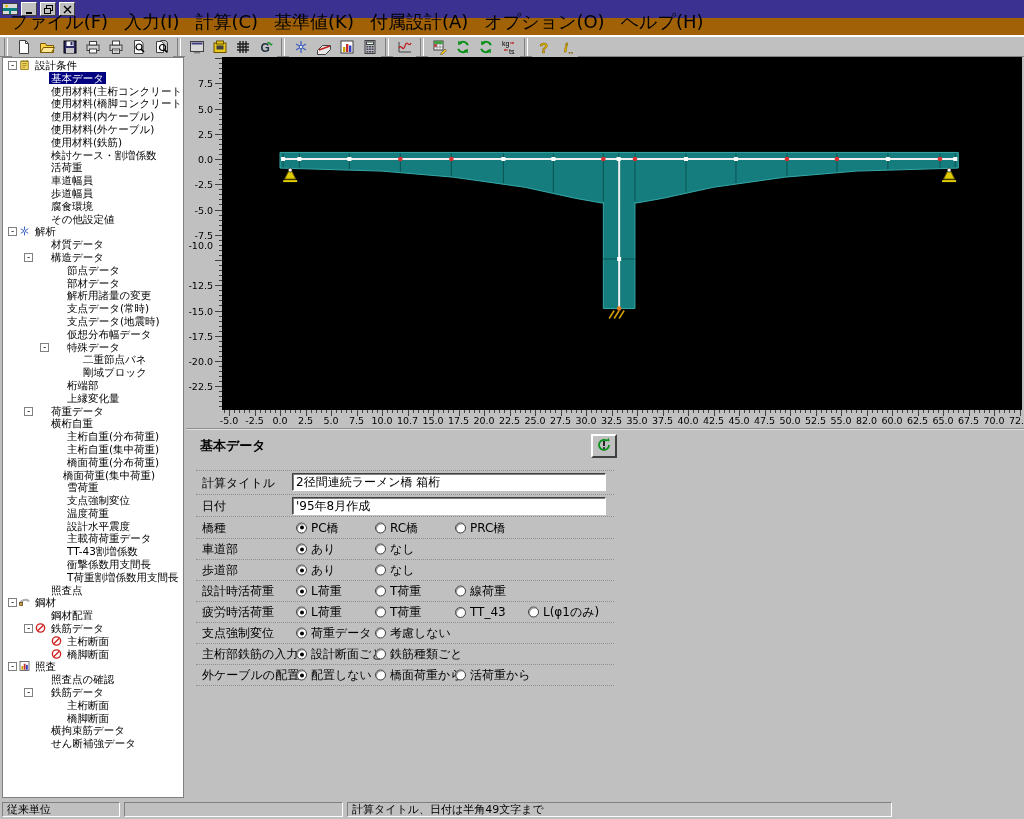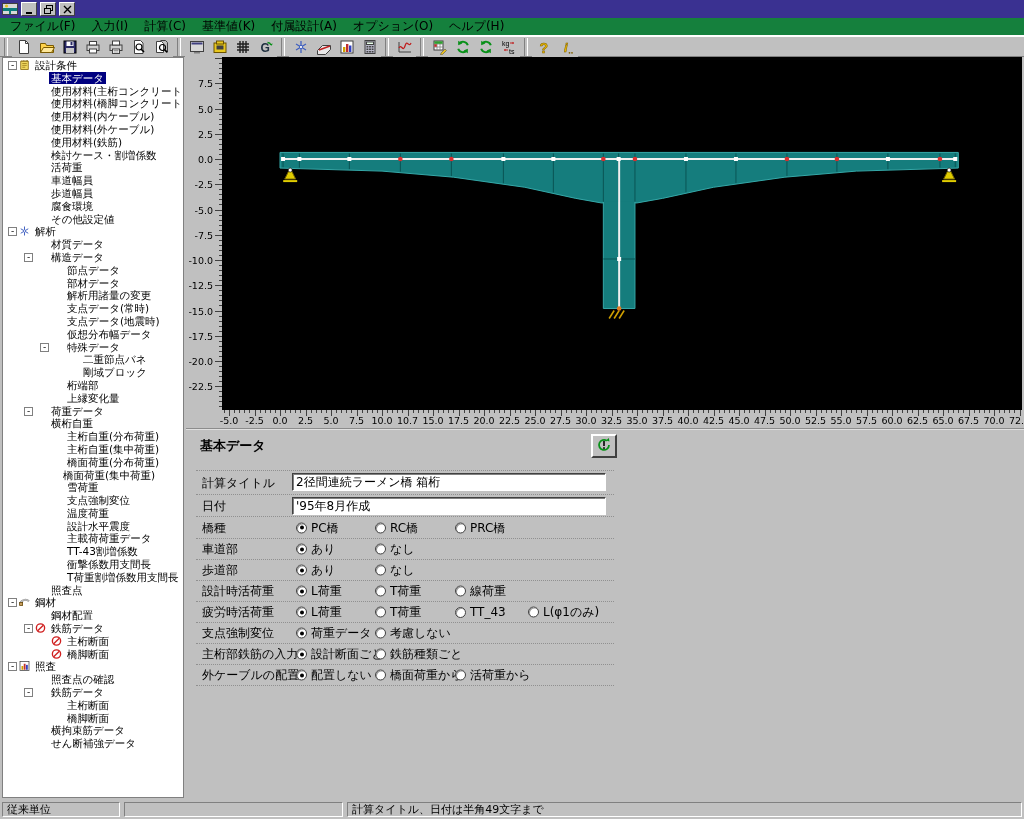--- a/index.html
+++ b/index.html
@@ -6,22 +6,22 @@
     font-family:"DejaVu Sans",sans-serif;background:#c0c0c0;position:relative}
   
   .titlebar{position:absolute;left:0;top:0;width:1024px;height:18px;background:#3a3191;
     display:flex;align-items:center;padding:0 2px;box-sizing:border-box;gap:3px}
   .titlebar .title{color:#fff;font-size:11px;font-weight:bold;flex:1;white-space:nowrap}
   .app-icon{width:16px;height:14px;display:inline-flex}
   .winbtn{width:16px;height:14px;background:#c0c0c0;border:1px solid;border-color:#fff #404040 #404040 #fff;
     display:inline-flex;align-items:center;justify-content:center;box-sizing:border-box}
   .winbtn svg{display:block}
   
-  .menubar{position:absolute;left:0;top:18px;width:1024px;height:18px;background:#15803d;
-    display:flex;align-items:center;font-size:12px;padding-left:2px;box-sizing:border-box;
+  .menubar{position:absolute;left:0;top:18px;width:1024px;height:18px;background:#a16207;
+    display:flex;align-items:flex-end;font-size:18px;padding-left:2px;box-sizing:border-box;
     border-bottom:1px solid #fff}
   .menu-item{padding:1px 8px;white-space:nowrap}
   
   .toolbar{position:absolute;left:0;top:36px;width:1024px;height:21px;background:#c0c0c0;
     border-top:1px solid #fff;border-bottom:1px solid #808080;display:flex;align-items:center;box-sizing:border-box}
   .tb-sep{width:2px;height:18px;border-left:1px solid #808080;border-right:1px solid #fff;margin:0 4px}
   .tb-btn{width:23px;height:20px;display:inline-flex;align-items:center;justify-content:center;background:#c0c0c0;border:1px solid #c0c0c0}
   .tb-btn svg{width:16px;height:16px;display:block}
   
   .tree-panel{position:absolute;left:2px;top:57px;width:182px;height:741px;background:#fff;
@@ -488,21 +488,21 @@
       <div class="tick" style="width: 3px; top: 339.35px;"></div>
       <div class="tick" style="width: 3px; top: 344.4px;"></div>
       <div class="tick" style="width: 3px; top: 349.45px;"></div>
       <div class="rlbl" style="top: 26.25px;">7.5</div>
       <div class="rlbl" style="top: 51.5px;">5.0</div>
       <div class="rlbl" style="top: 76.75px;">2.5</div>
       <div class="rlbl" style="top: 102px;">0.0</div>
       <div class="rlbl" style="top: 127.25px;">-2.5</div>
       <div class="rlbl" style="top: 152.5px;">-5.0</div>
       <div class="rlbl" style="top: 177.75px;">-7.5</div>
-      <div class="rlbl" style="top: 203px;">-10.0</div>
+      <div class="rlbl" style="top: 188px;">-10.0</div>
       <div class="rlbl" style="top: 228.25px;">-12.5</div>
       <div class="rlbl" style="top: 253.5px;">-15.0</div>
       <div class="rlbl" style="top: 278.75px;">-17.5</div>
       <div class="rlbl" style="top: 304px;">-20.0</div>
       <div class="rlbl" style="top: 329.25px;">-22.5</div>
     </div>
   <div class="canvas-area">
     <svg id="bridge-svg" width="800" height="353">
         <polygon points="58,95.435 736.3,95.435 736.3,111.09 634.3,114.12 562.9,120.18 491.49999999999994,130.28 440.5,141.39 415,145.935 379.29999999999995,145.935 353.79999999999995,141.39 302.79999999999995,130.28 231.39999999999998,120.18 160,114.12 58,111.09" fill="#157d7d" stroke="#35a8a8" stroke-width="1"></polygon>
         <rect x="381.34" y="144.42000000000002" width="31.619999999999948" height="107.05999999999997" fill="#157d7d"></rect>
@@ -733,21 +733,21 @@
       <div class="rlbl" style="left: 425.5px;">32.5</div>
       <div class="rlbl" style="left: 451px;">35.0</div>
       <div class="rlbl" style="left: 476.5px;">37.5</div>
       <div class="rlbl" style="left: 502px;">40.0</div>
       <div class="rlbl" style="left: 527.5px;">42.5</div>
       <div class="rlbl" style="left: 553px;">45.0</div>
       <div class="rlbl" style="left: 578.5px;">47.5</div>
       <div class="rlbl" style="left: 604px;">50.0</div>
       <div class="rlbl" style="left: 629.5px;">52.5</div>
       <div class="rlbl" style="left: 655px;">55.0</div>
-      <div class="rlbl" style="left: 680.5px;">57.5</div>
+      <div class="rlbl" style="left: 680.5px;">82.0</div>
       <div class="rlbl" style="left: 706px;">60.0</div>
       <div class="rlbl" style="left: 731.5px;">62.5</div>
       <div class="rlbl" style="left: 757px;">65.0</div>
       <div class="rlbl" style="left: 782.5px;">67.5</div>
       <div class="rlbl" style="left: 808px;">70.0</div>
       <div class="rlbl" style="left: 833.5px;">72.5</div>
     </div>
 
   <div class="form-panel">
     <div class="form-title">基本データ</div>
@@ -878,14 +878,14 @@
             <span class="olbl">活荷重から</span>
           </span>
         </div>
       </div>
   </div>
 </div>
 
 <div class="statusbar">
   <div class="scell" style="left:2px;width:118px">従来単位</div>
   <div class="scell" style="left:124px;width:219px"></div>
-  <div class="scell" style="left:347px;width:675px">計算タイトル、日付は半角49文字まで</div>
+  <div class="scell" style="left:347px;width:545px">計算タイトル、日付は半角49文字まで</div>
 </div>
 
 </body></html>

